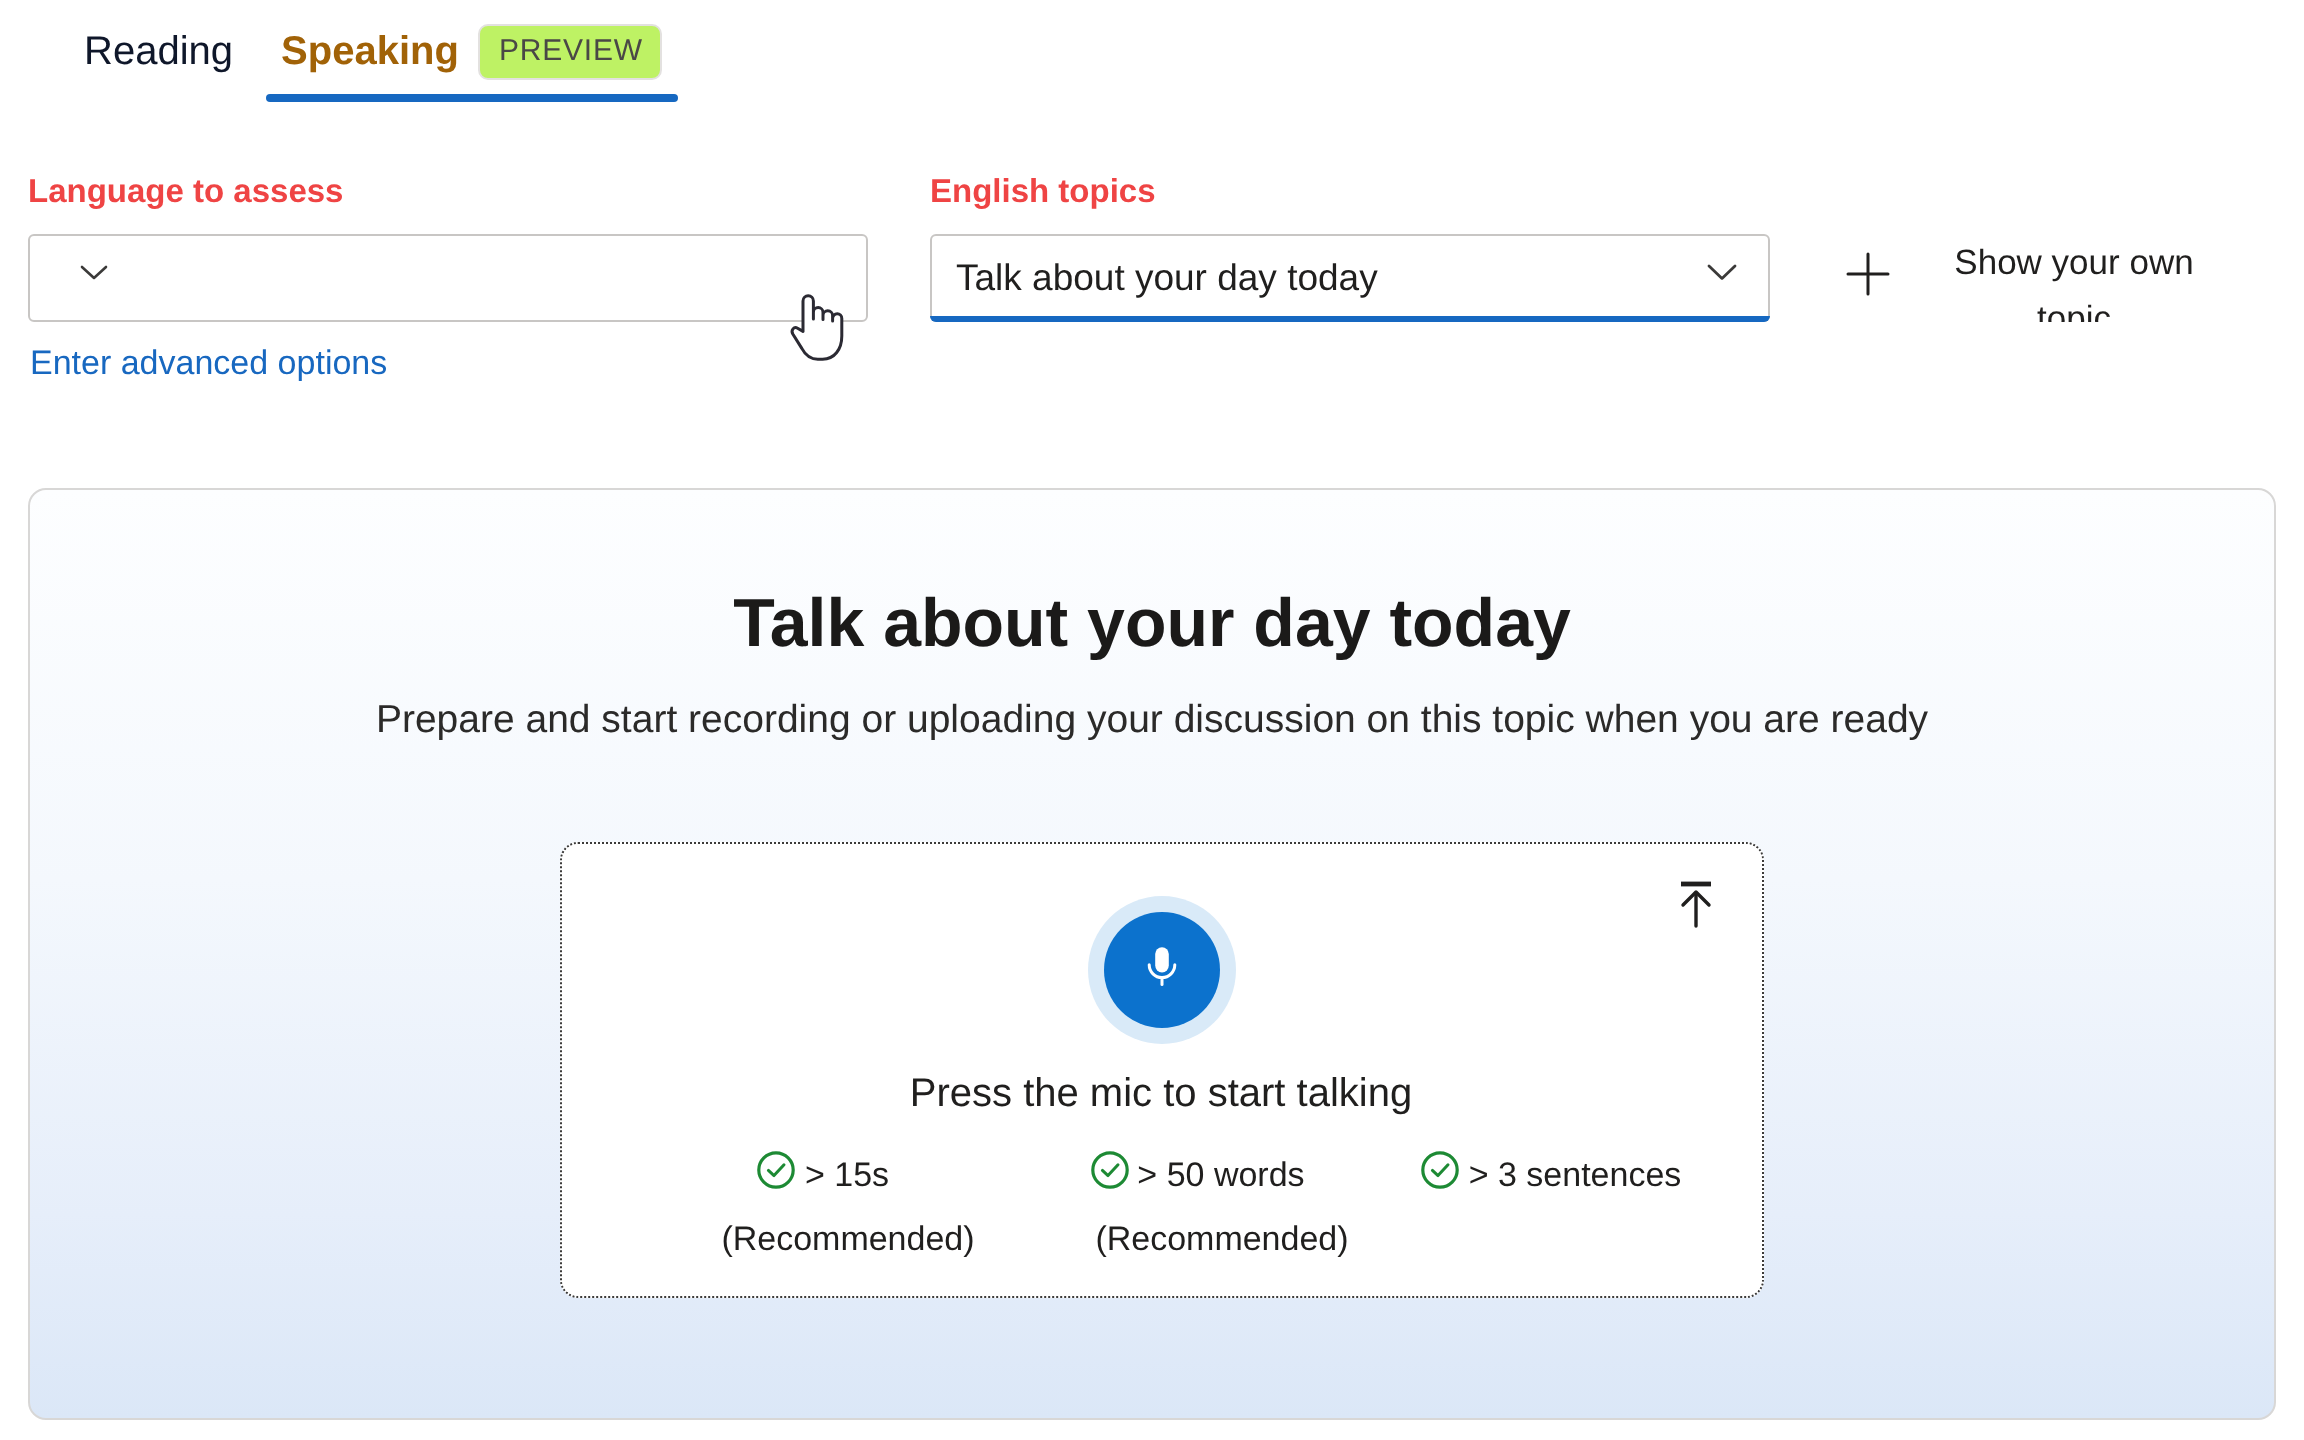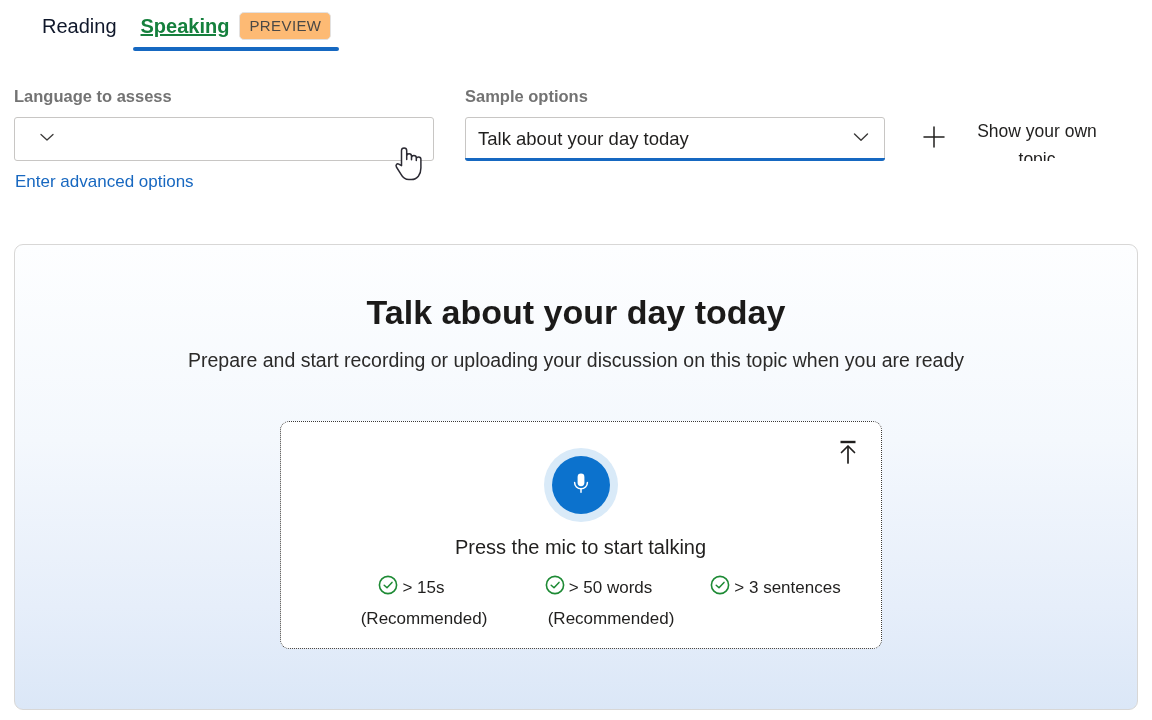--- a/index.html
+++ b/index.html
@@ -29,57 +29,56 @@
     cursor: pointer;
   }
   .tab-label {
     font-size: 20px;
     color: #0f172a;
     line-height: 1;
     white-space: nowrap;
   }
   .tab.active .tab-label {
     font-weight: 700;
-    color: #15803d;
-    text-decoration: underline;
+    color: #a16207;
   }
   .tab.active .tab-underline {
     position: absolute;
     left: 4px; right: 4px;
     bottom: 1px;
     height: 4px;
     background: #1668c1;
     border-radius: 2px;
   }
   .preview-badge {
     display: inline-block;
     font-size: 15px;
     letter-spacing: 0.4px;
     color: #4a4846;
-    background: #fdba74;
+    background: #bef264;
     border: 1px solid #e3e1e0;
     border-radius: 5px;
     padding: 5px 9px 6px;
     line-height: 1;
   }
 
   
   .controls {
     display: flex;
     align-items: flex-start;
     padding: 28px 0 0 14px;
   }
   .field {
     display: flex;
     flex-direction: column;
   }
   .field-label {
     font-size: 16.5px;
     font-weight: 700;
-    color: #737373;
+    color: #ef4444;
     margin-bottom: 12px;
     line-height: 1;
   }
   .combobox {
     position: relative;
     display: flex;
     align-items: center;
     background: #ffffff;
     border: 1px solid #c8c6c4;
     border-radius: 3px;
@@ -290,21 +289,21 @@
       <span class="chev">
         <svg width="20" height="20" viewBox="0 0 20 20" fill="none">
           <path d="M4 7.5 L10 13 L16 7.5" stroke="#3b3a39" stroke-width="1.3" stroke-linecap="round" stroke-linejoin="round"></path>
         </svg>
       </span>
     </div>
     <span class="link">Enter advanced options</span>
   </div>
 
   <div class="field">
-    <span class="field-label">Sample options</span>
+    <span class="field-label">English topics</span>
     <div class="combobox focused" id="topic-combobox">
       <span class="combo-value">Talk about your day today</span>
       <span class="chev">
         <svg width="22" height="22" viewBox="0 0 22 22" fill="none">
           <path d="M4.5 8 L11 14.2 L17.5 8" stroke="#3b3a39" stroke-width="1.4" stroke-linecap="round" stroke-linejoin="round"></path>
         </svg>
       </span>
     </div>
   </div>
 

